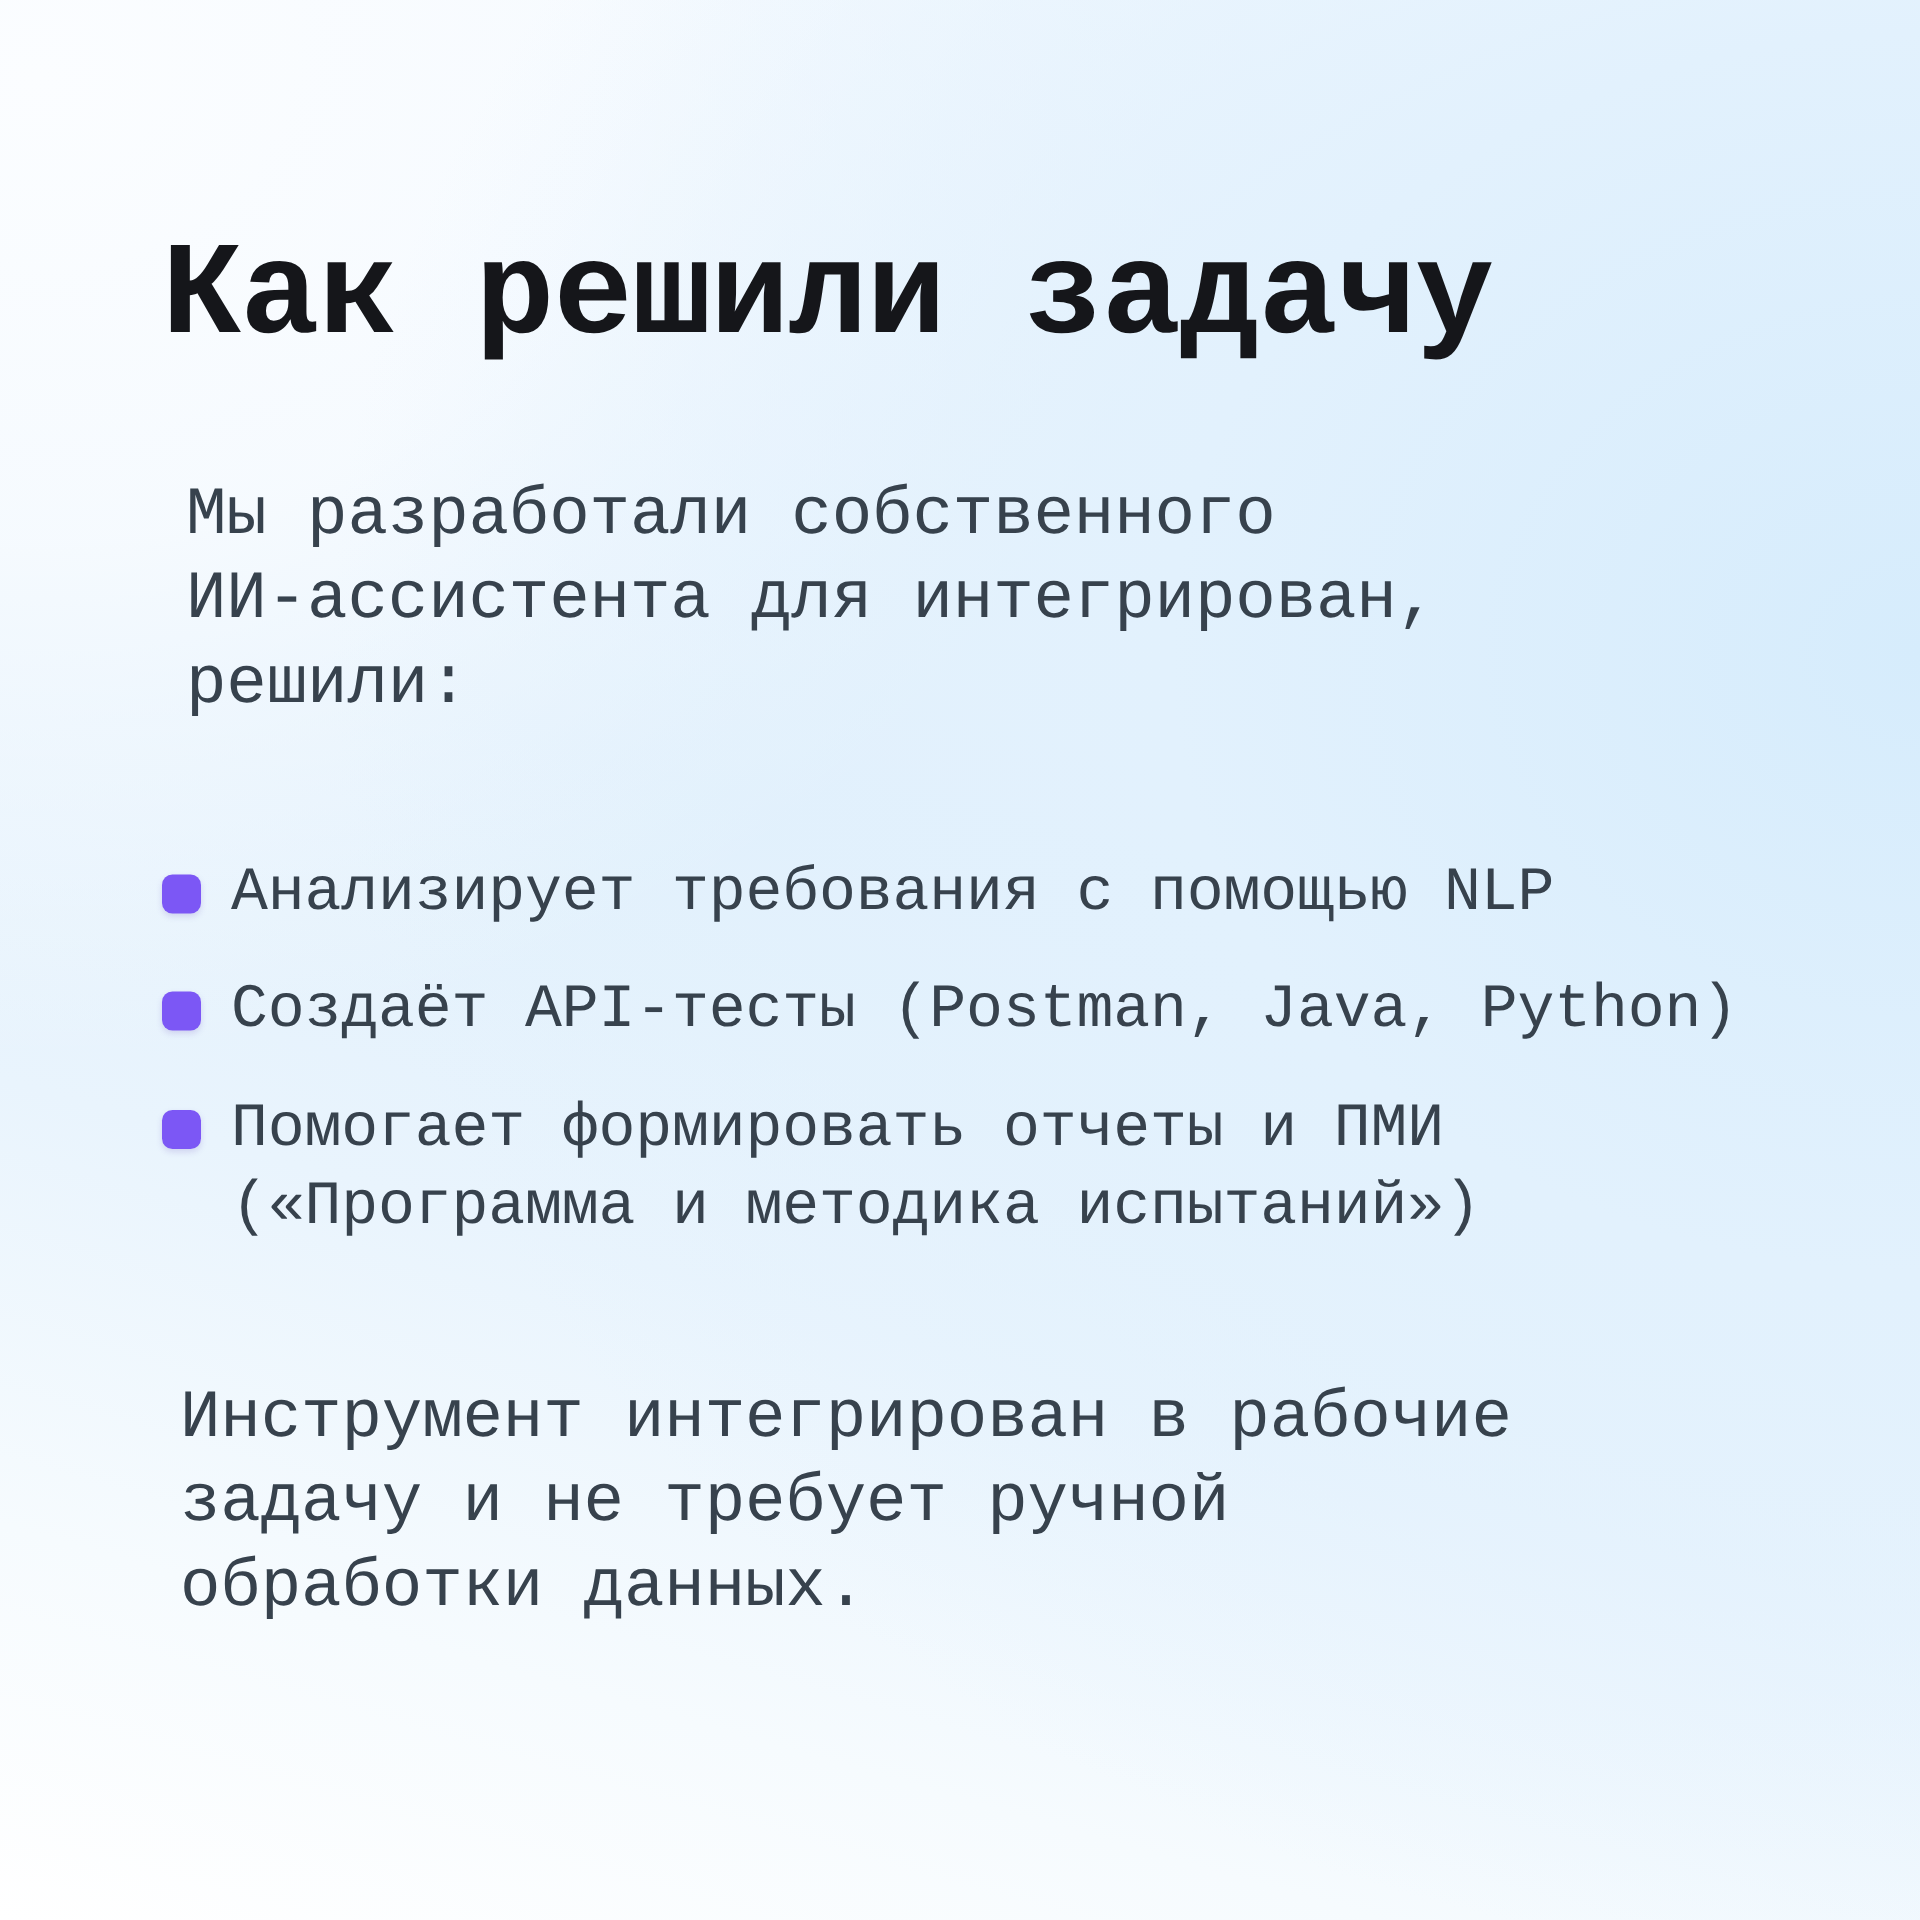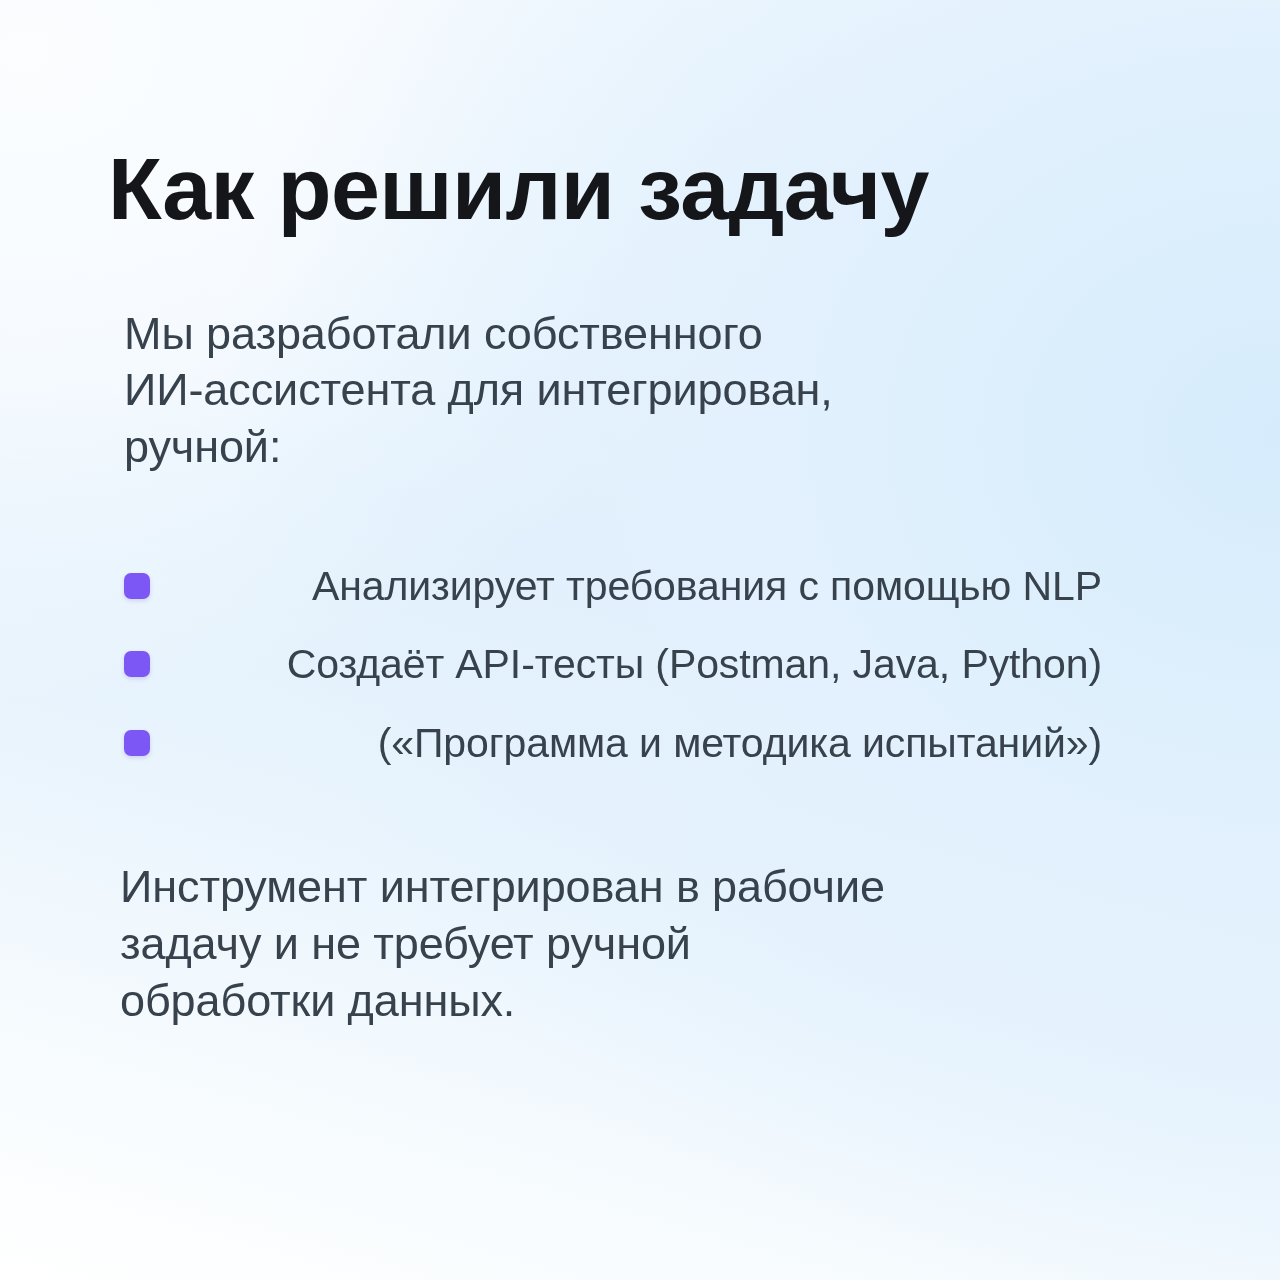--- a/index.html
+++ b/index.html
@@ -32,22 +32,23 @@
         #eaf4fd 22%,
         #e1f0fc 46%,
         #e9f4fd 66%,
         #f6fbfe 84%,
         #ffffff 100%);
   }
 
   .content {
     position: absolute;
     left: 108px;
-    top: 2px;
+    top: 12px;
     width: 1010px;
+    font-family: Liberation Mono, monospace;
   }
 
   
   .page-title {
     margin: 0;
     padding-top: 142px;
     font-size: 88px;
     line-height: 1.02;
     font-weight: 700;
     letter-spacing: -0.6px;
@@ -68,24 +69,23 @@
   }
 
   .intro-line {
     display: block;
     white-space: nowrap;
   }
 
   
   .bullet-list {
     list-style: none;
-    margin: 16px;
+    margin: 0;
     padding: 0;
     padding-top: 68px;
-    text-align: right;
   }
 
   .bullet-item {
     display: flex;
     align-items: flex-start;
     margin-bottom: 26px;
   }
 
   .bullet-item:last-child {
     margin-bottom: 0;
@@ -137,21 +137,21 @@
 <body>
 
 <div class="slide">
   <div class="content">
 
     <h1 class="page-title">Как решили задачу</h1>
 
     <p class="intro">
       <span class="intro-line">Мы разработали собственного</span>
       <span class="intro-line">ИИ-ассистента для интегрирован,</span>
-      <span class="intro-line">ручной:</span>
+      <span class="intro-line">решили:</span>
     </p>
 
     <ul class="bullet-list">
 
       <li class="bullet-item">
         <span class="bullet-marker"></span>
         <span class="bullet-text">
           <span class="ln">Анализирует требования с помощью NLP</span>
         </span>
       </li>
@@ -160,20 +160,21 @@
       <li class="bullet-item">
         <span class="bullet-marker"></span>
         <span class="bullet-text">
           <span class="ln">Создаёт API-тесты (Postman, Java, Python)</span>
         </span>
       </li>
 
       <li class="bullet-item">
         <span class="bullet-marker"></span>
         <span class="bullet-text">
+          <span class="ln">Помогает формировать отчеты и ПМИ</span>
           <span class="ln">(«Программа и методика испытаний»)</span>
         </span>
       </li>
 
 
     </ul>
 
     <p class="outro">
       <span class="outro-line">Инструмент интегрирован в рабочие</span>
       <span class="outro-line">задачу и не требует ручной</span>

